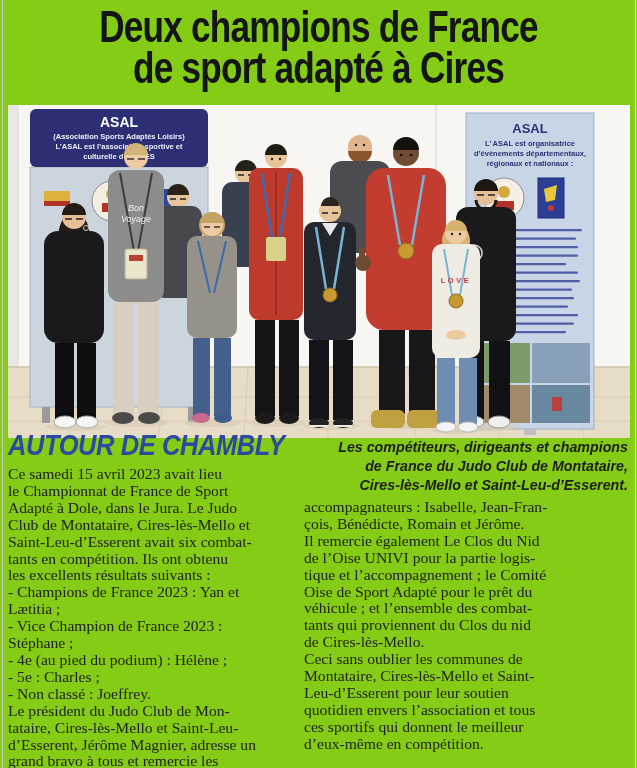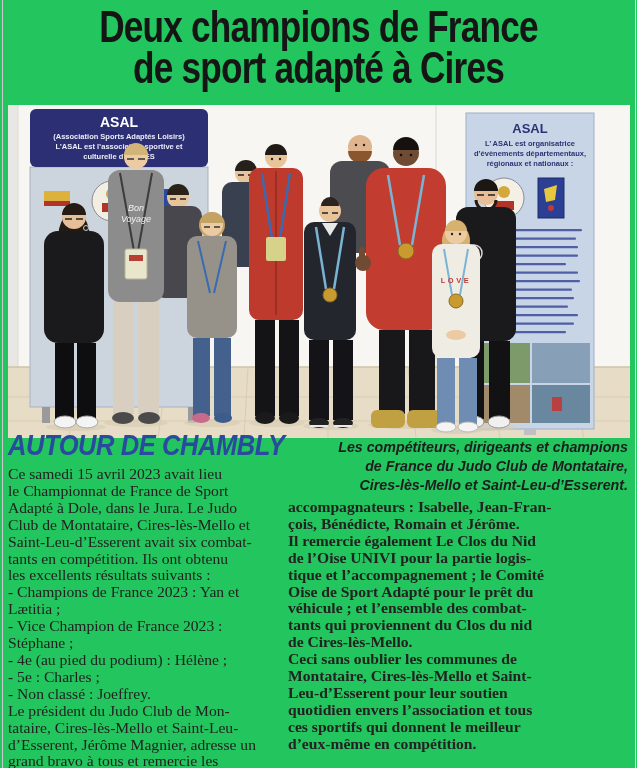--- a/index.html
+++ b/index.html
@@ -1,16 +1,16 @@
 <!DOCTYPE html>
 <html><head>
 <meta charset="utf-8">
 <style>
   html,body{margin:0;padding:0;background:#ffffff;}
-  #page{position:relative;width:637px;height:768px;background:#22c55e;overflow:hidden;
+  #page{position:relative;width:637px;height:768px;background:#84cc16;overflow:hidden;
         font-family:"Liberation Sans",sans-serif;}
   .edge{position:absolute;top:0;bottom:0;width:1px;background:#c9c9c9;}
   .edge.left{left:2px;}
   .edge.right{right:1px;background:#e4e4e4;}
 
   
   .headline{position:absolute;left:0;top:6px;width:637px;text-align:center;color:#151515;
             font-weight:bold;font-size:44px;line-height:41px;letter-spacing:-1px;
             transform:scaleX(.80);transform-origin:50% 0;}
 
@@ -26,21 +26,21 @@
 
   
   .caption{position:absolute;left:300px;top:437px;width:328px;text-align:right;
            font-weight:bold;font-style:italic;font-size:15px;line-height:19px;color:#1d1d1d;
            white-space:pre-line;transform:scaleX(.95);transform-origin:100% 0;}
 
   
   .col{position:absolute;font-family:"Liberation Serif",serif;font-size:15.6px;
        line-height:16.9px;color:#222220;white-space:pre-line;}
   .col.left{left:8px;top:466px;width:294px;}
-  .col.right{left:288px;top:499px;width:324px;font-weight:bold;}
+  .col.right{left:304px;top:499px;width:324px;}
 </style>
 </head>
 <body>
 
 <div id="page">
   <div class="edge left"></div>
   <div class="edge right"></div>
 
   <div class="headline">
     <div>Deux champions de France</div>

